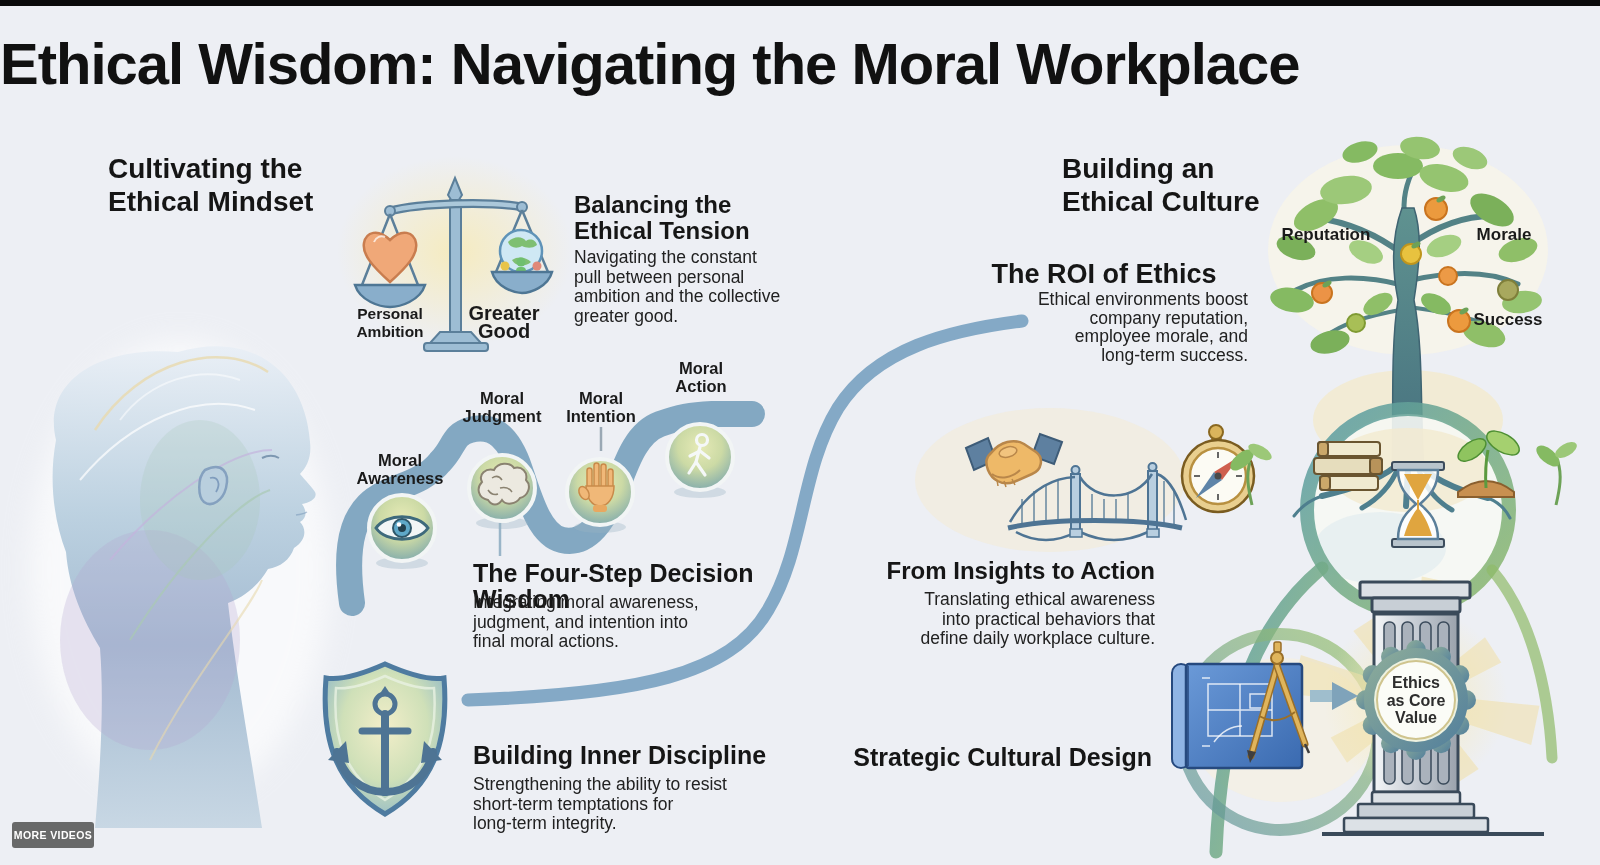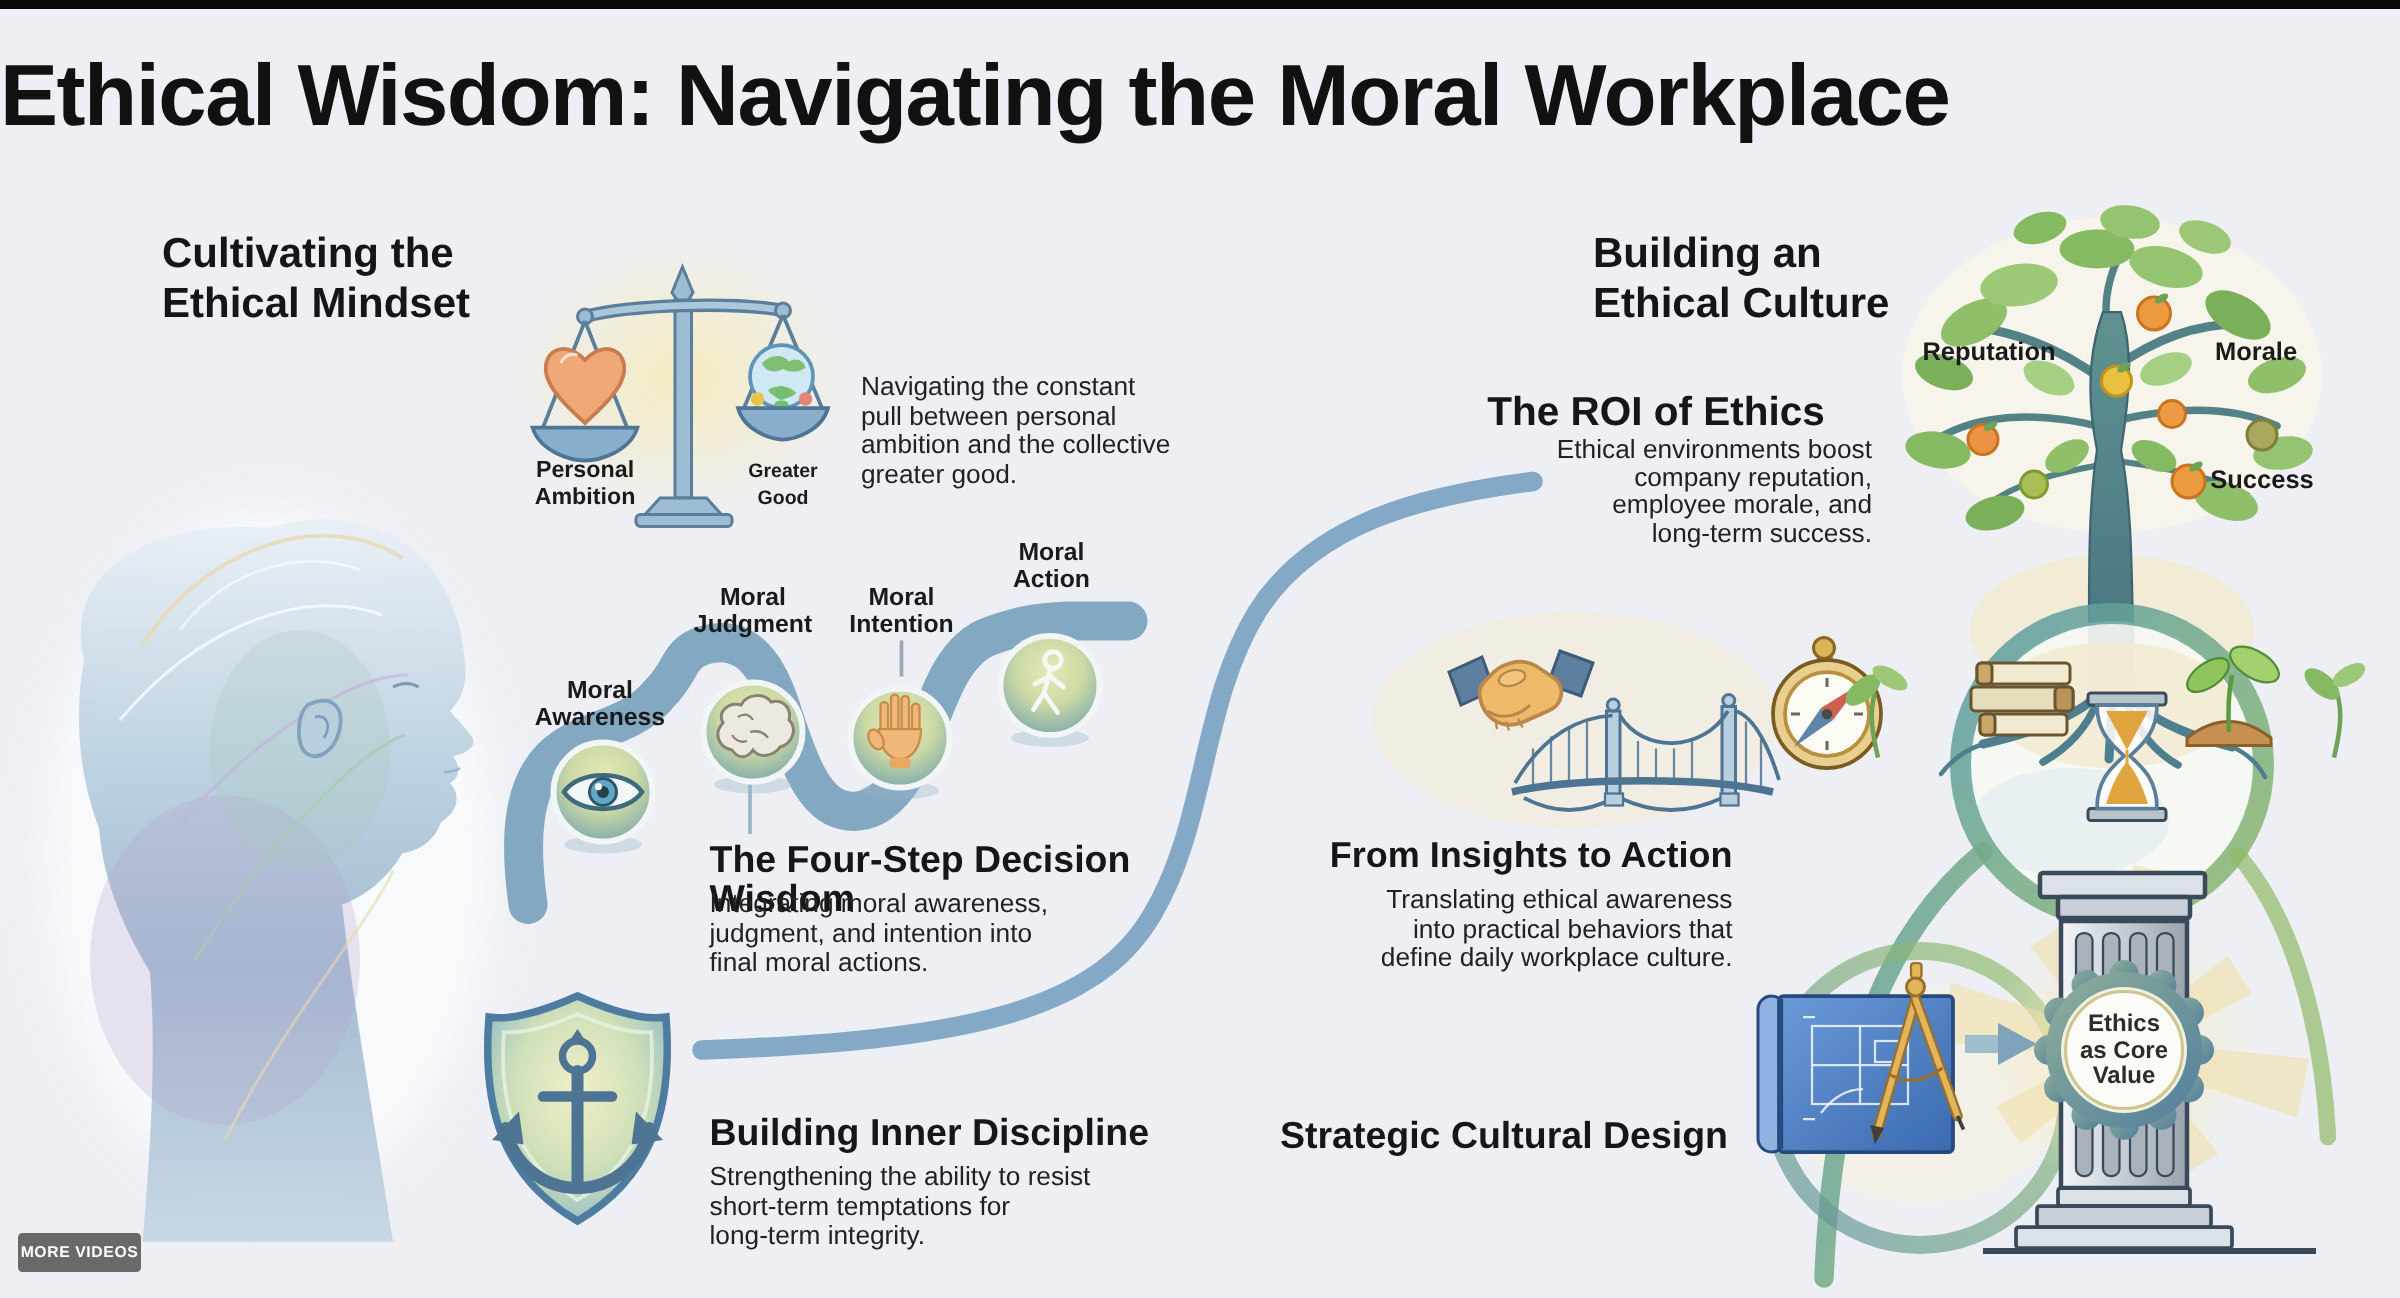--- a/index.html
+++ b/index.html
@@ -429,23 +429,25 @@
 
   <div class="letterbox"></div>
 
   <div class="t h1" style="left:0;right:0;top:34px;text-align:left;">Ethical Wisdom: Navigating the Moral Workplace</div>
 
   <div class="t h2" style="left:64px;top:152px;width:280px;">Cultivating the
 Ethical Mindset</div>
 
   <div class="t lbl" style="left:344px;top:305px;width:92px;font-size:15.5px;">Personal
 Ambition</div>
-  <div class="t lbl" style="left:477px;top:305px;width:90px;font-size:13px;">Greater
+  <div class="t lbl" style="left:459px;top:305px;width:90px;font-size:20px;">Greater
 Good</div>
 
+  <div class="t h3" style="left:574px;top:192px;width:220px;">Balancing the
+Ethical Tension</div>
   <div class="t body" style="left:574px;top:248px;width:230px;">Navigating the constant
 pull between personal
 ambition and the collective
 greater good.</div>
 
   <div class="t lbl" style="left:352px;top:452px;width:96px;">Moral
 Awareness</div>
   <div class="t lbl" style="left:452px;top:390px;width:100px;">Moral
 Judgment</div>
   <div class="t lbl" style="left:551px;top:390px;width:100px;">Moral

